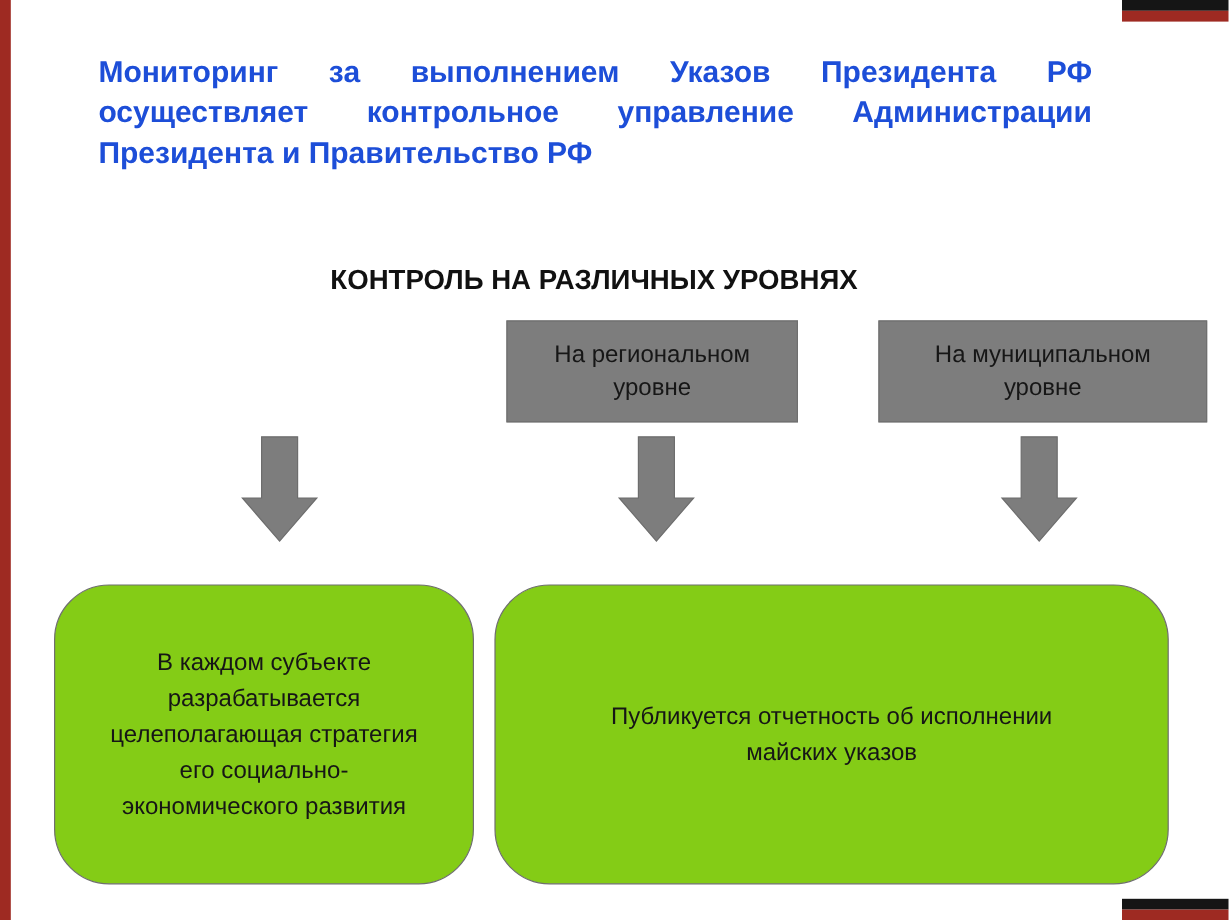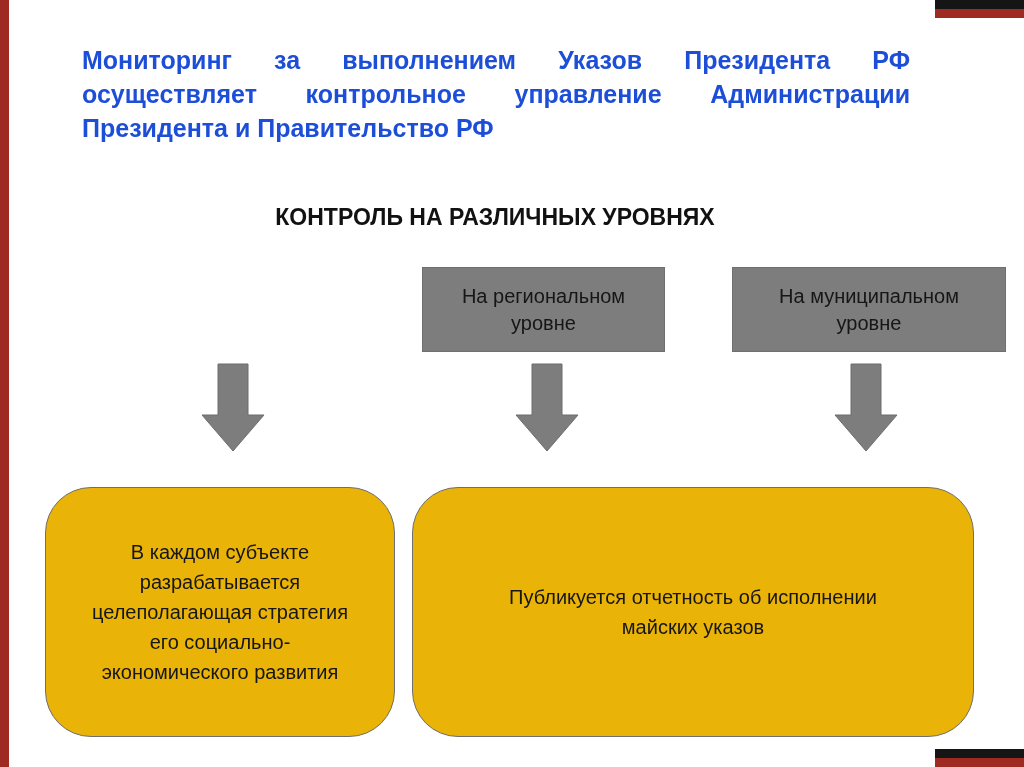--- a/index.html
+++ b/index.html
@@ -47,21 +47,21 @@
     width: 828px;
     font-size: 25px;
     font-weight: bold;
     color: #1d4ed8;
     line-height: 1.35;
     text-align: justify;
   }
 
   .heading {
     position: absolute;
-    left: 0; top: 204px;
+    left: 0; top: 220px;
     width: 990px;
     text-align: center;
     font-size: 23px;
     font-weight: bold;
     color: #111111;
   }
 
   .level-box {
     position: absolute;
     top: 267px;
@@ -89,21 +89,21 @@
   }
   .arrow-1 { left: 200px; }
   .arrow-2 { left: 514px; }
   .arrow-3 { left: 833px; }
   .arrow svg { display: block; width: 100%; height: 100%; }
 
   .outcome {
     position: absolute;
     top: 487px;
     height: 250px;
-    background: #eab308;
+    background: #84cc16;
     border: 1px solid #6f6f6f;
     border-radius: 46px;
     display: flex;
     align-items: center;
     justify-content: center;
     text-align: center;
     font-size: 20px;
     color: #161616;
     line-height: 1.5;
   }

